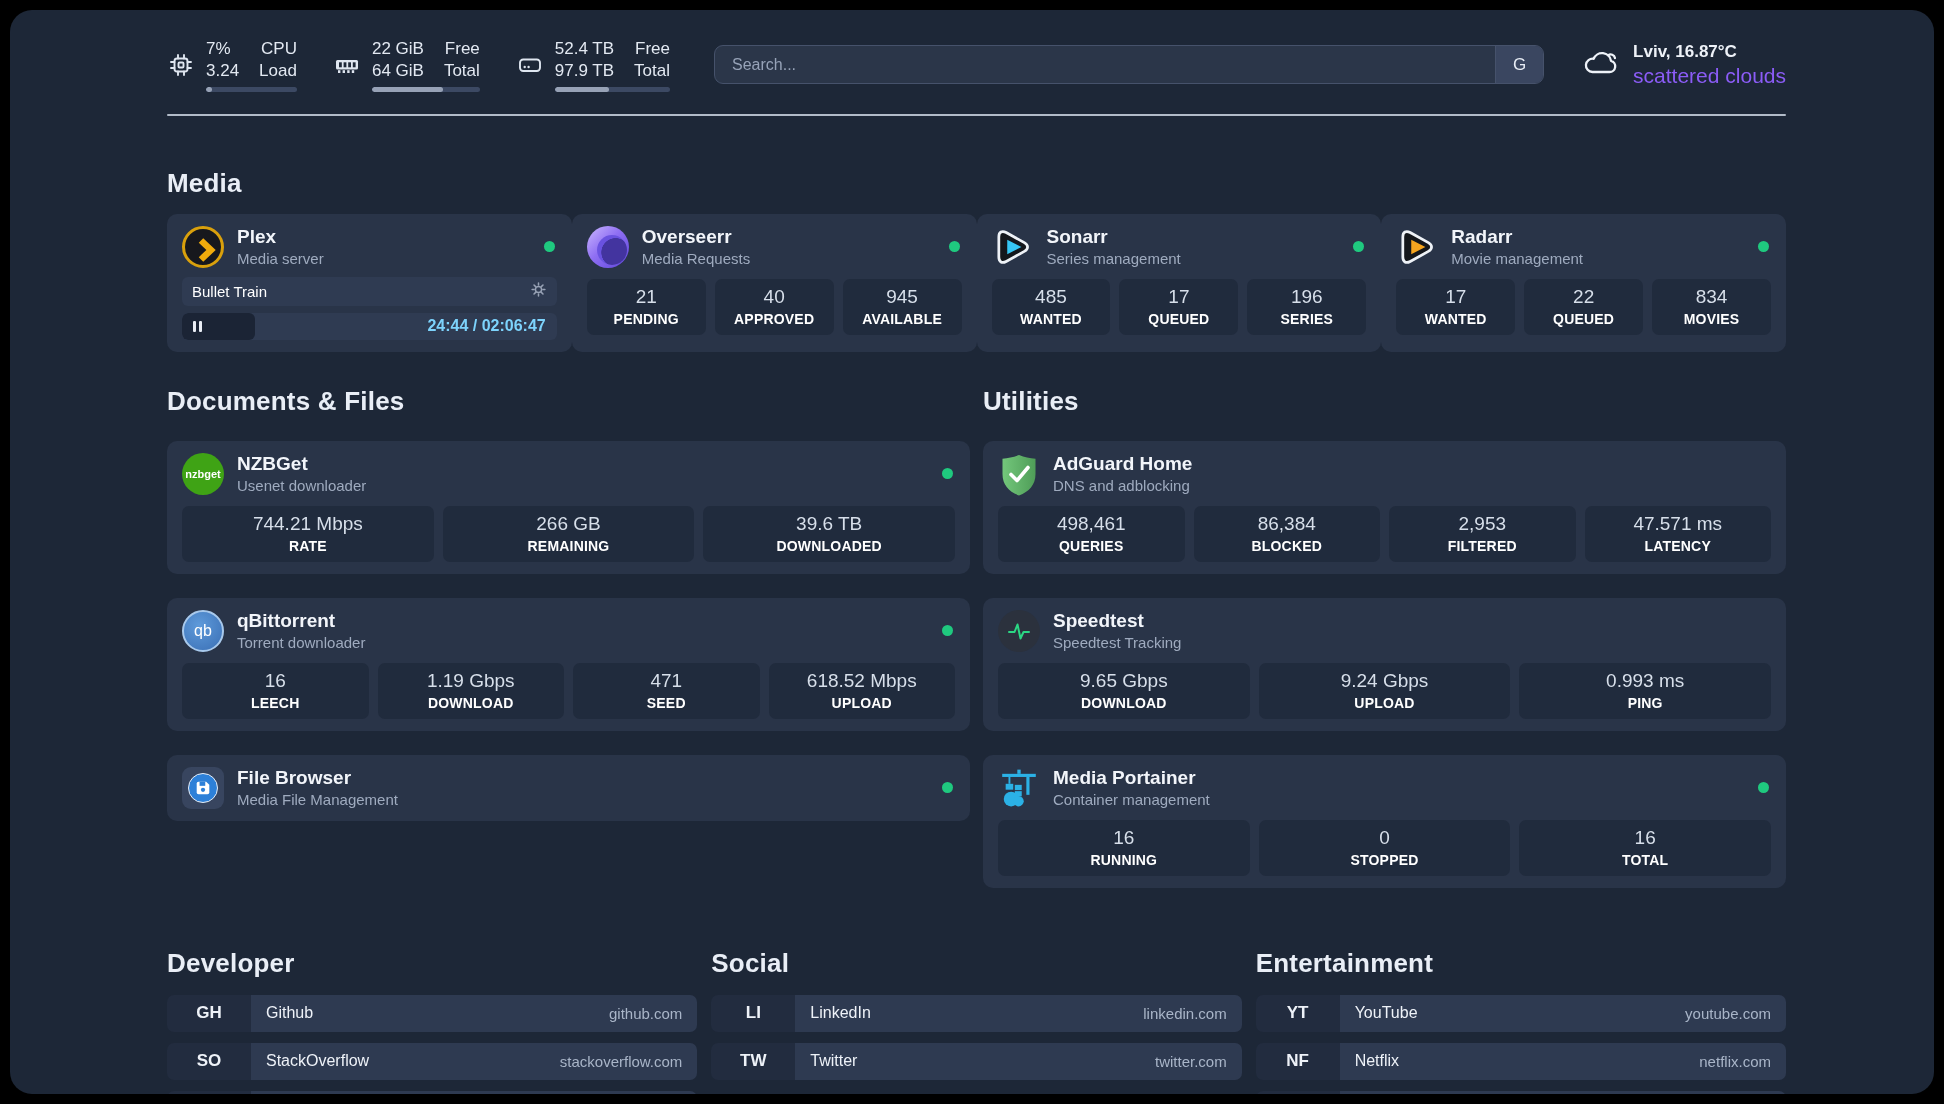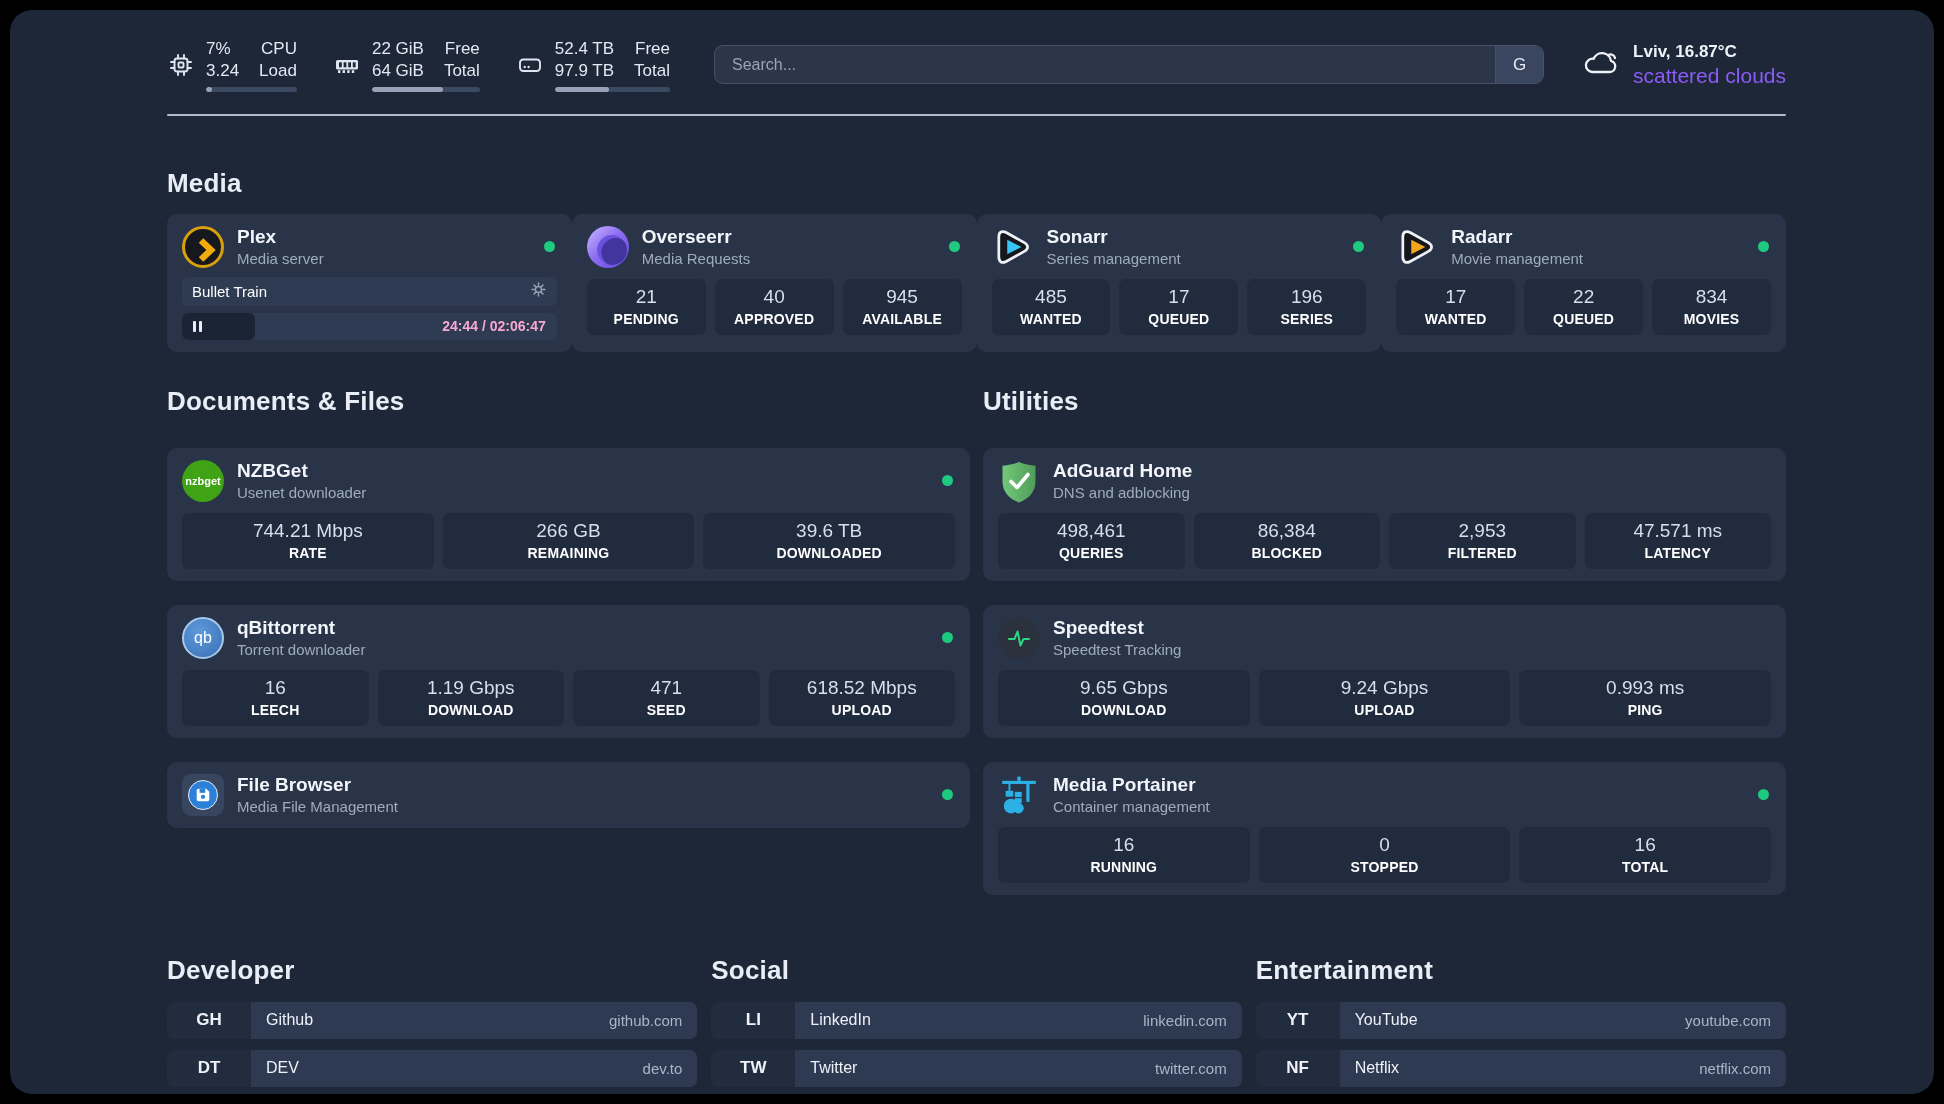--- a/index.html
+++ b/index.html
@@ -26,21 +26,21 @@
   .weather-l1 { font-size:17px; font-weight:600; color:#eef2f8; }
   .weather-l2 { font-size:21px; color:#8b5cf6; margin-top:2px; }
 
   .divider { height:2px; background:#cdd6e2; opacity:.85; margin-top:22px; border-radius:1px; }
 
   
   .section-title { font-size:26px; font-weight:600; color:#e9eef6; letter-spacing:.2px; }
   .media-section { margin-top:52px; }
   .grid-4 { display:grid; grid-template-columns:repeat(4,1fr); margin-top:15px; }
   .two-col { display:grid; grid-template-columns:1fr 1fr; gap:13px; margin-top:34px; }
-  .col .section-title { margin-bottom:31px; }
+  .col .section-title { margin-bottom:24px; }
   .col .card + .card { margin-top:24px; }
 
   .card { background:#293448; border-radius:10px; padding:12px 15px; }
   .card-head { display:flex; align-items:center; gap:13px; }
   .card-titles { flex:1; min-width:0; }
   .card-title { font-size:19px; font-weight:600; color:#f2f5fa; }
   .card-sub { font-size:15px; color:#9fabbf; margin-top:2px; }
   .status-dot { width:11px; height:11px; border-radius:50%; background:#1fc97f; flex:none; margin-right:2px; }
 
   .stat-row { display:flex; gap:9px; margin-top:11px; }
@@ -59,21 +59,21 @@
   .fb-inner { width:30px; height:30px; border-radius:50%; background:#2d80d8; border:1.5px solid #e8eef6; display:grid; place-items:center; }
   .st-circle { width:42px; height:42px; border-radius:50%; background:#2b313d; display:grid; place-items:center; }
 
   
   .player-row { margin-top:9px; background:#2f3b52; border-radius:6px; height:29px; display:flex; align-items:center; padding:0 10px; font-size:15px; color:#ffffff; }
   .player-row .spacer { flex:1; }
   .progress-row { margin-top:7px; position:relative; background:#2f3b52; border-radius:6px; height:27px; display:flex; align-items:center; overflow:hidden; }
   .p-fill { position:absolute; left:0; top:0; bottom:0; background:#1b2435; border-radius:6px; }
   .pause { position:relative; display:flex; gap:3px; margin-left:11px; }
   .pause i { width:3px; height:11px; background:#e9edf4; border-radius:1px; }
-  .p-time { position:relative; margin-left:auto; margin-right:11px; font-size:14px; font-weight:600; color:#f9a8d4; }
+  .p-time { position:relative; margin-left:auto; margin-right:11px; font-size:16px; font-weight:600; color:#7dd3fc; }
 
   
   .bookmarks { display:grid; grid-template-columns:repeat(3,1fr); gap:14px; margin-top:60px; }
   .bm-group .section-title { margin-bottom:16px; }
   .bm-row { display:flex; height:37px; border-radius:7px; overflow:hidden; margin-bottom:11px; cursor:pointer; text-decoration:none; color:inherit; }
   .bm-abbr { width:84px; flex:none; background:#222c3f; display:flex; align-items:center; justify-content:center; font-size:17px; font-weight:600; color:#eef2f8; }
   .bm-main { flex:1; background:#2e3a51; display:flex; align-items:center; padding:0 15px; }
   .bm-name { font-size:16px; color:#eef2f8; }
   .bm-url { margin-left:auto; font-size:15px; color:#a9b5c8; }
 </style>
@@ -510,20 +510,27 @@
     <div class="bm-group">
       <h2 class="section-title">Developer</h2>
       <a class="bm-row">
         <span class="bm-abbr">GH</span>
         <span class="bm-main">
             <span class="bm-name">Github</span>
             <span class="bm-url">github.com</span>
           </span>
       </a>
       <a class="bm-row">
+        <span class="bm-abbr">SO</span>
+        <span class="bm-main">
+            <span class="bm-name">StackOverflow</span>
+            <span class="bm-url">stackoverflow.com</span>
+          </span>
+      </a>
+      <a class="bm-row">
         <span class="bm-abbr">DT</span>
         <span class="bm-main">
             <span class="bm-name">DEV</span>
             <span class="bm-url">dev.to</span>
           </span>
       </a>
     </div>
 
     <div class="bm-group">
       <h2 class="section-title">Social</h2>

